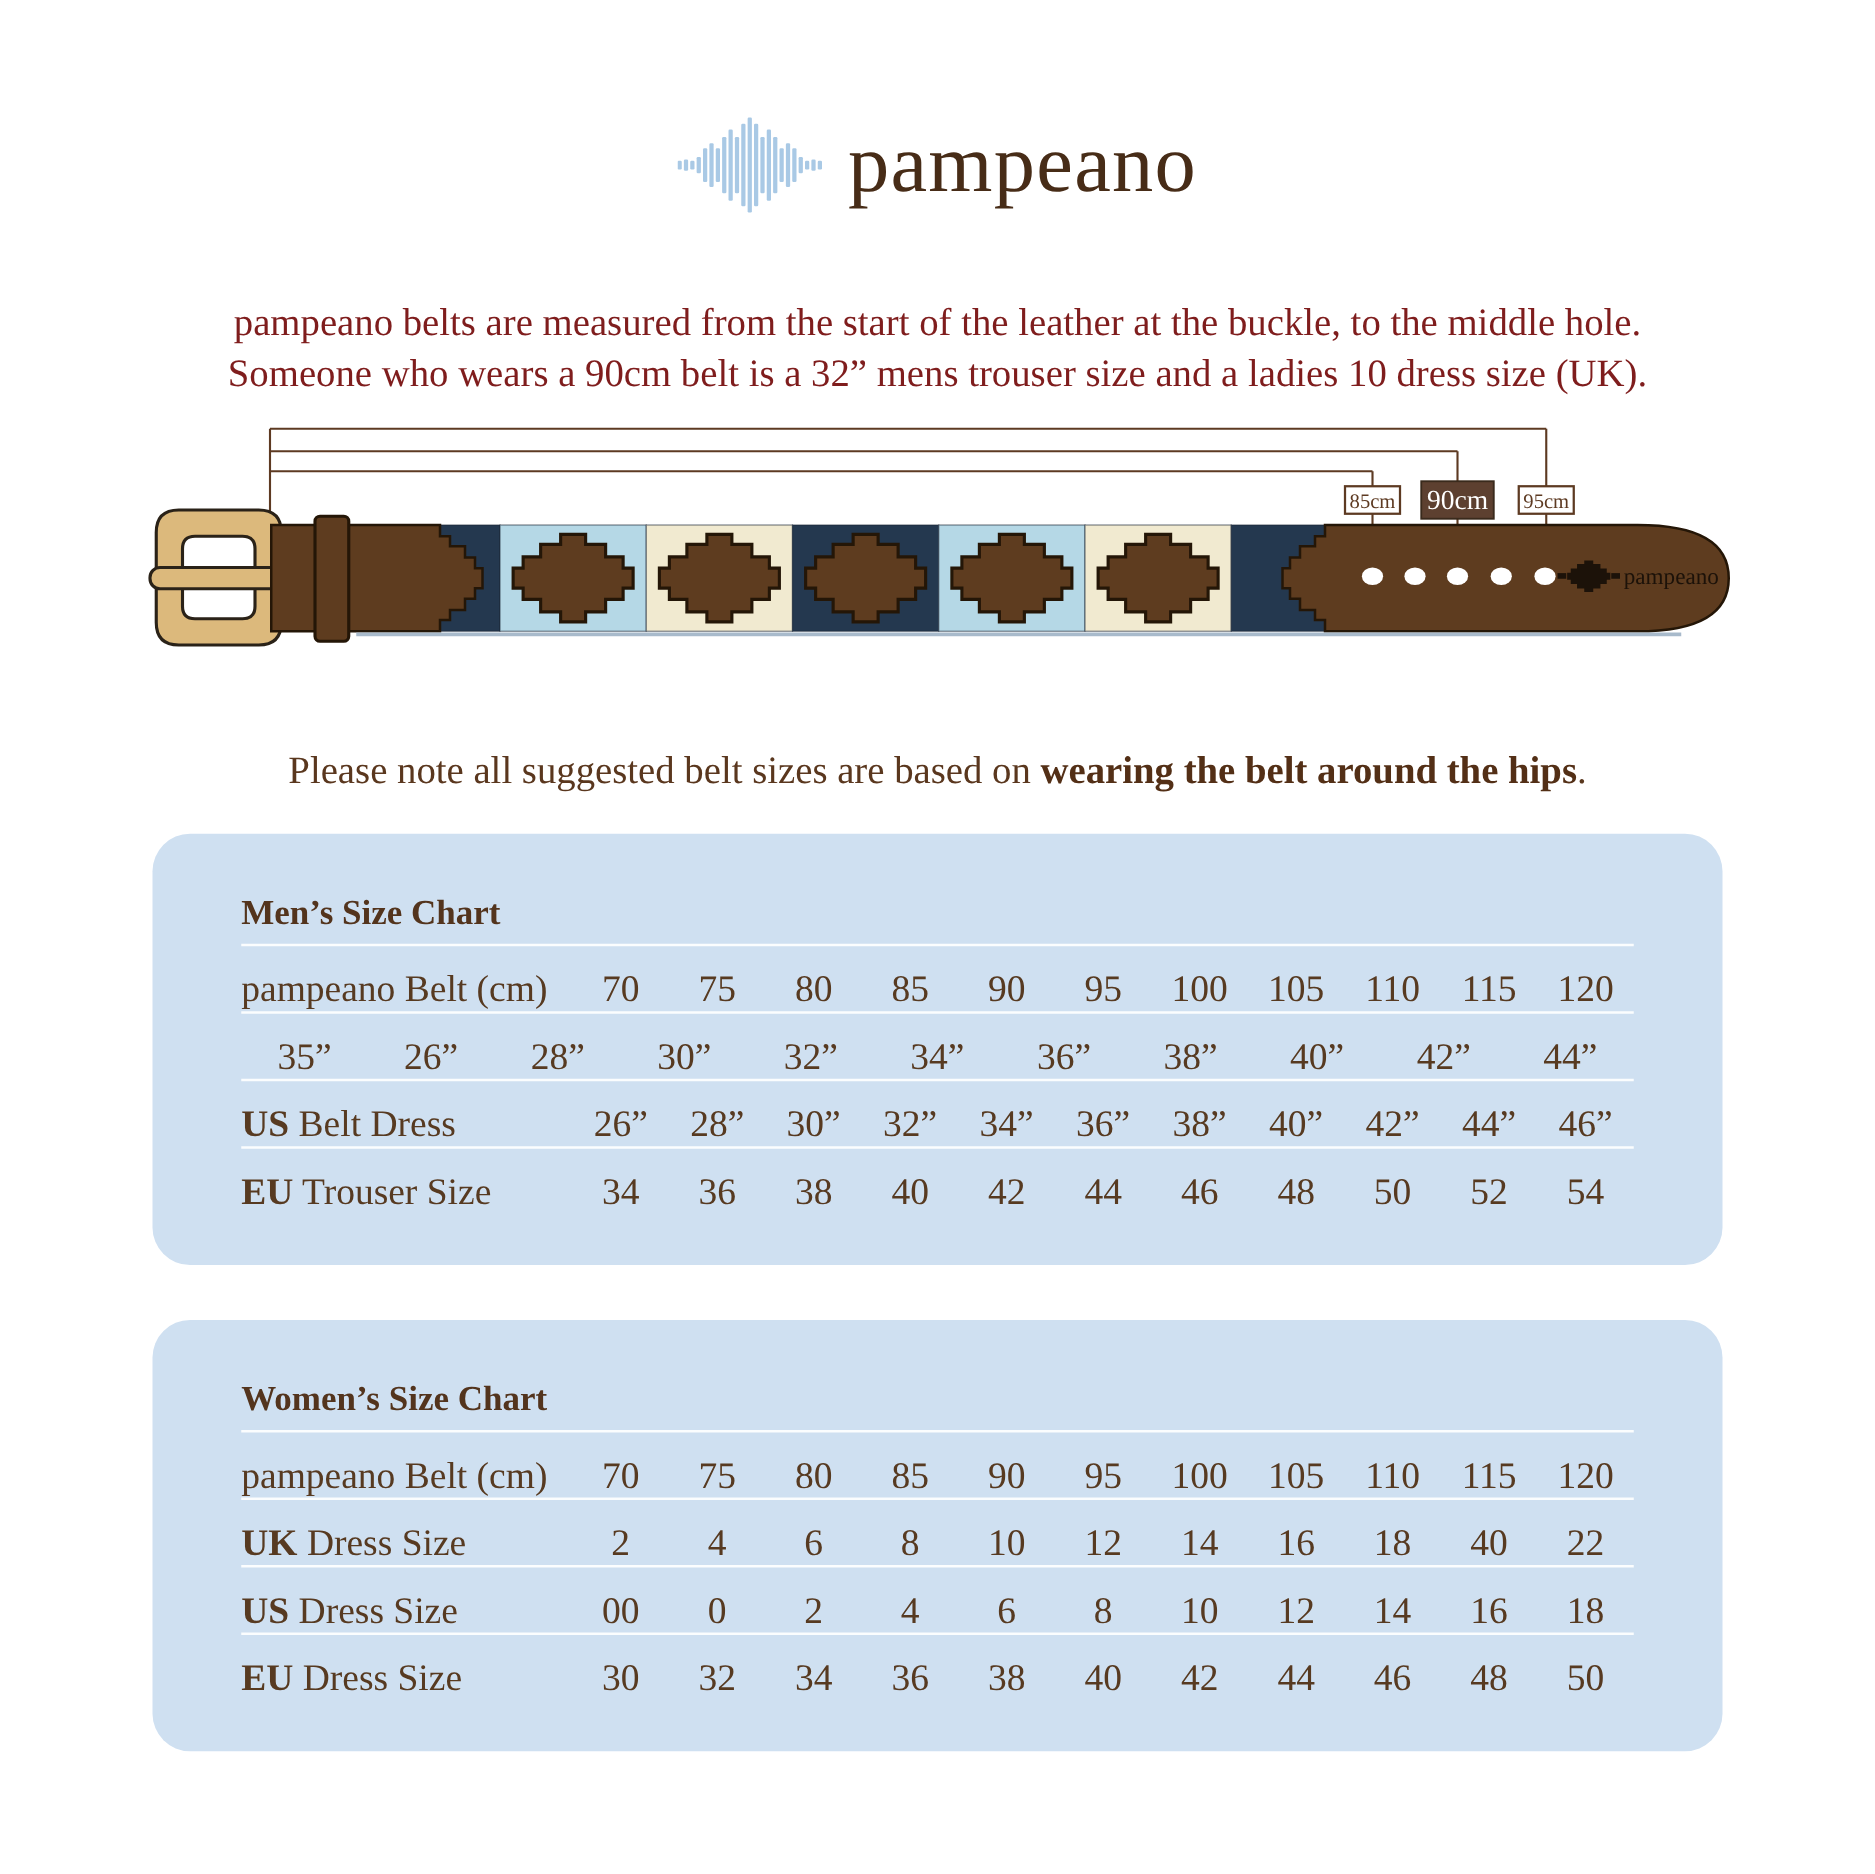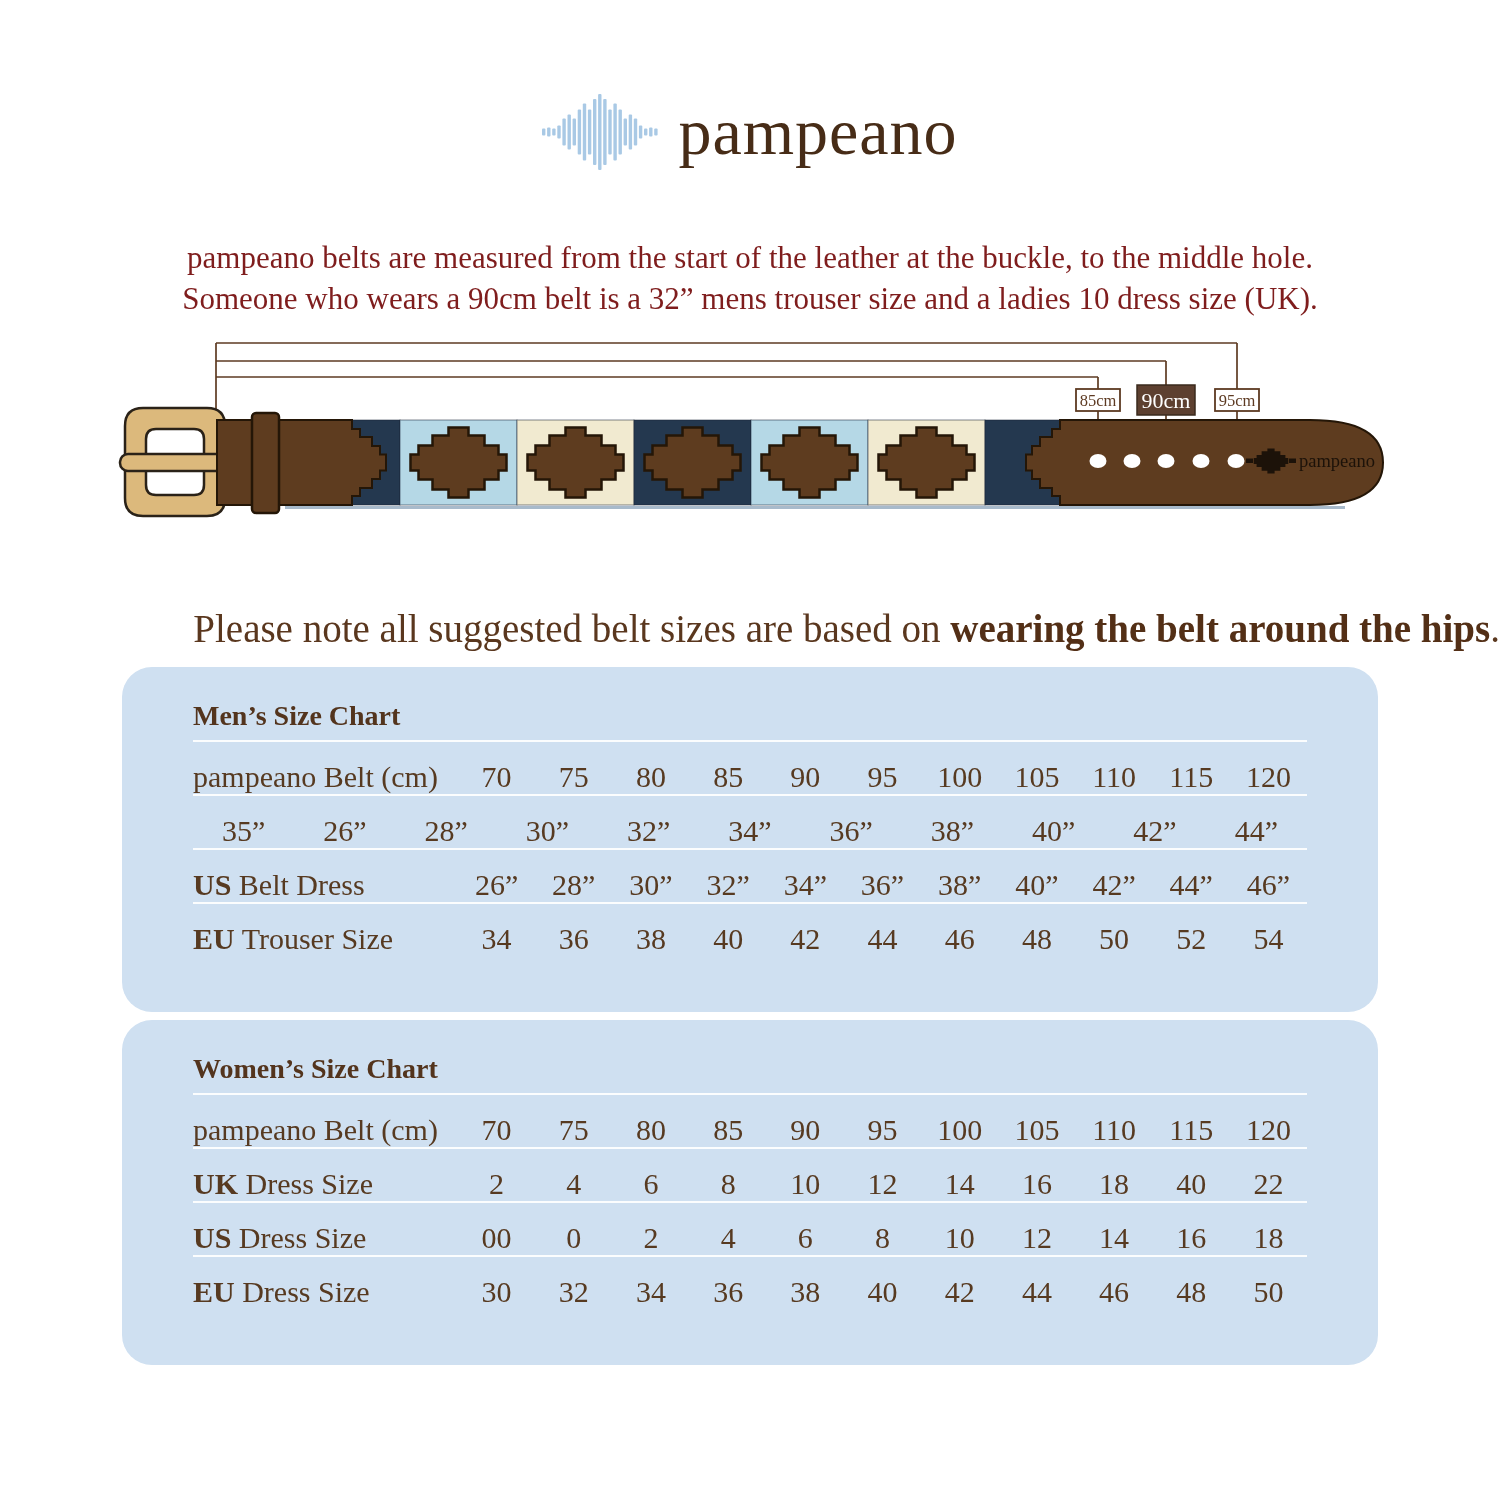--- a/index.html
+++ b/index.html
@@ -7,30 +7,30 @@
     width:1500px;height:1499px;position:relative;background:#ffffff;
     font-family:"Liberation Serif", serif;color:#5a371e;overflow:hidden;
   }
   .abs{position:absolute}
   
   .logo-row{top:84px;left:0;width:100%;height:96px;display:flex;justify-content:center;align-items:center;gap:18px}
   .wordmark{font-size:66px;color:#472c17;letter-spacing:1px;line-height:1}
   
   .intro{top:206px;left:0;width:100%;text-align:center;font-size:31px;line-height:41px;color:#7f1d1d}
   
-  .note{top:567px;left:0;width:100%;text-align:right;font-size:39px;color:#5a371e}
+  .note{top:567px;left:0;width:100%;text-align:center;font-size:31px;color:#5a371e}
   .note b{color:#532f16}
   
   .panel{
     left:122px;width:1256px;height:345px;background:#cfe0f1;border-radius:30px;
     padding:0 71px;box-sizing:border-box;color:#573a21;
   }
   .panel.mens{top:667px}
-  .panel.womens{top:1020px}
-  .panel-title{padding-top:33px;height:40px;font-weight:bold;font-size:28px;color:#53341d}
+  .panel.womens{top:1056px}
+  .panel-title{padding-top:48px;height:40px;font-weight:bold;font-size:28px;color:#53341d}
   .trow{display:flex;align-items:flex-end;height:52px;border-top:2px solid rgba(255,255,255,.92)}
   .rlabel{width:265px;font-size:30px;white-space:nowrap}
   .rlabel b{font-weight:bold}
   .vcell{flex:1;text-align:center;font-size:30px}
   svg text{font-family:"Liberation Serif", serif}
 </style>
 </head>
 <body>
 
 <header class="abs logo-row">

